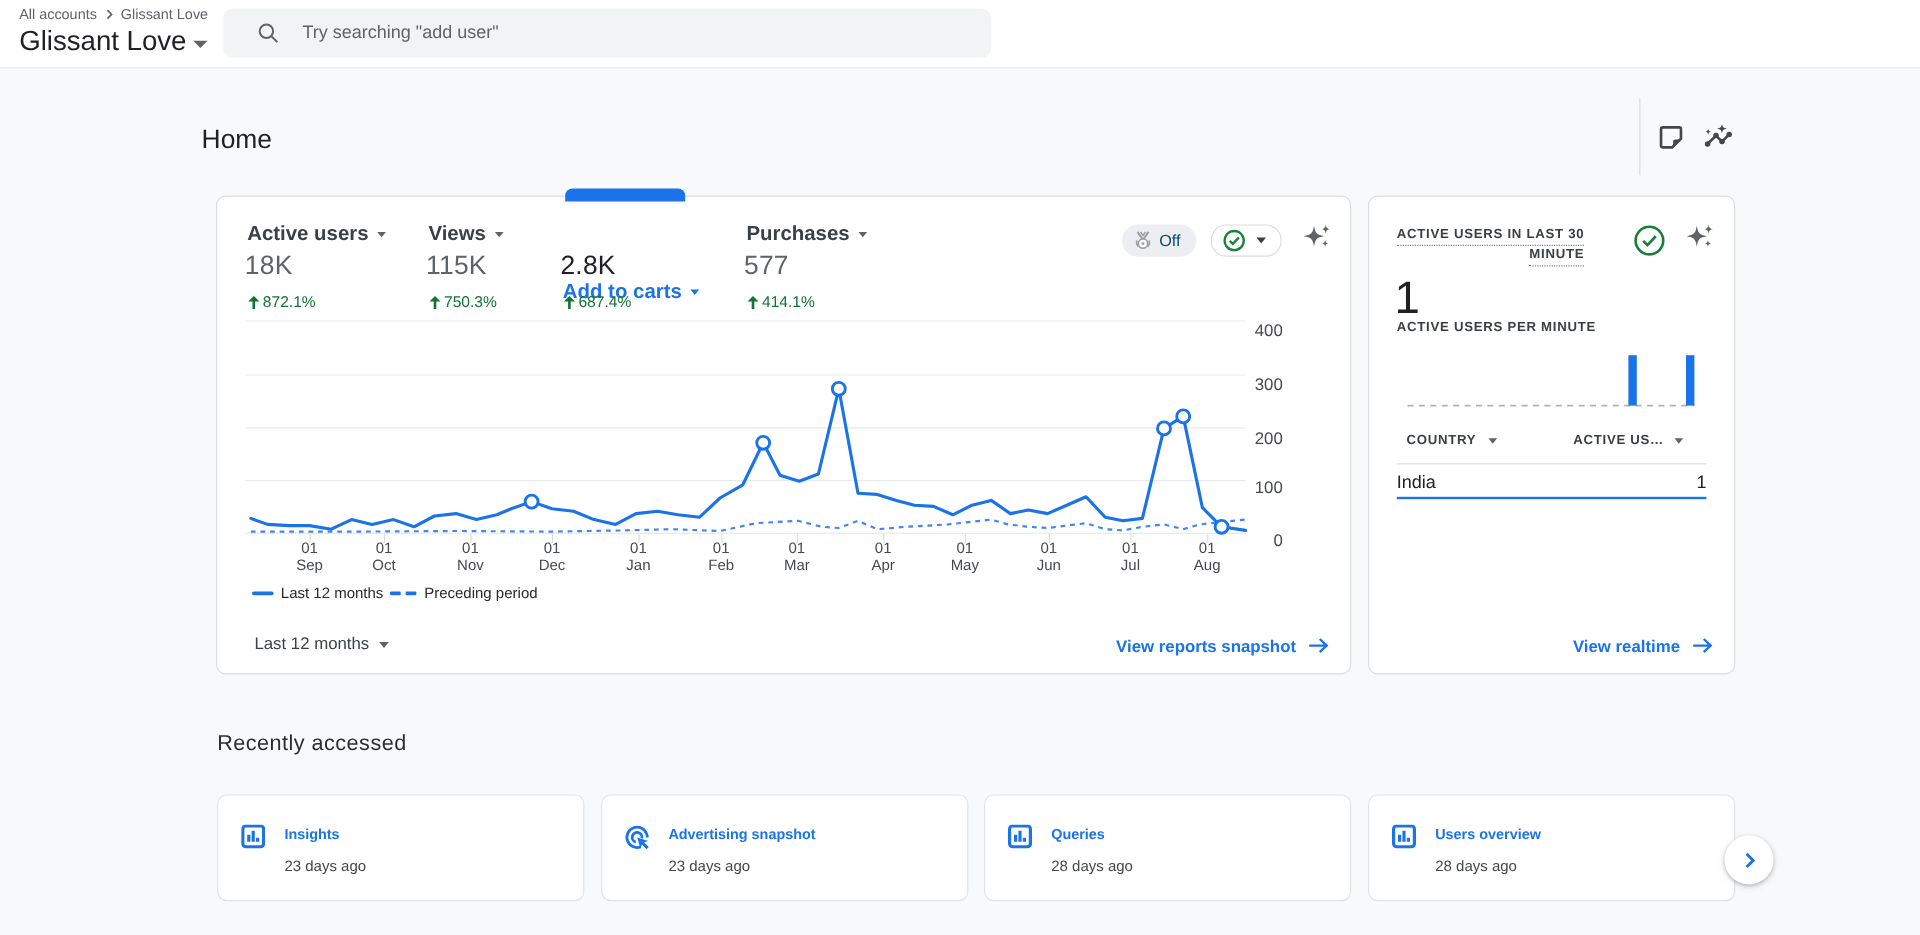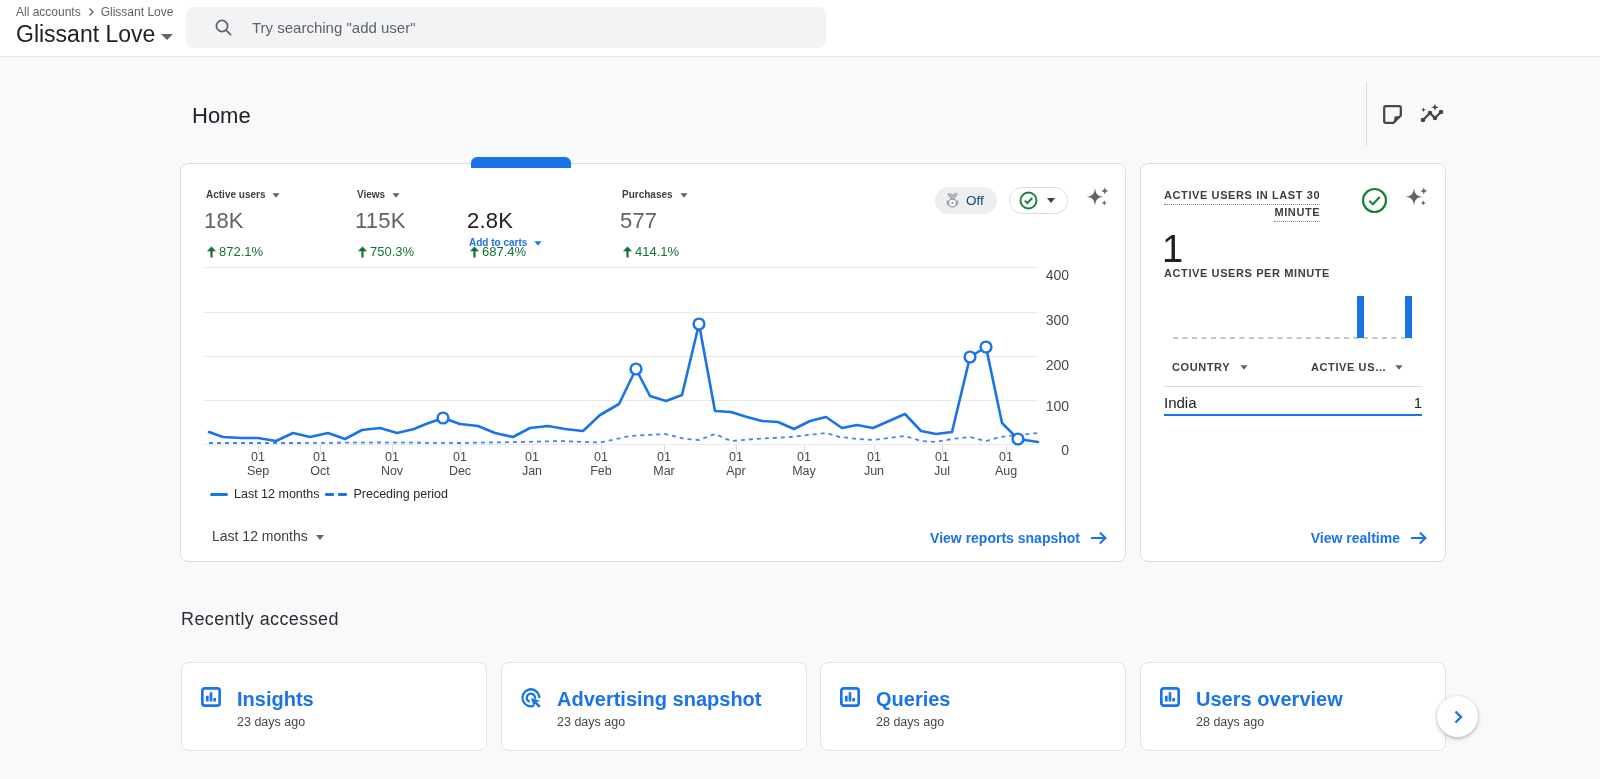--- a/index.html
+++ b/index.html
@@ -12,31 +12,31 @@
   .topbar { position:absolute; left:0; top:0; width:1600px; height:57px; background:#fff; border-bottom:1px solid #e9eaee; }
   .crumb { position:absolute; left:16px; top:5px; font-size:12px; color:#5f6368; display:flex; align-items:center; height:14px; }
   .crumb .sep { margin:0 5px; display:inline-block; }
   .acct-title { position:absolute; left:16px; top:21px; font-size:23px; color:#202124; display:flex; align-items:center; }
   .acct-title .caret { margin-left:6px; margin-top:5px; border-left-width:6px; border-right-width:6px; border-top-width:6.5px; }
   .caret { width:0; height:0; border-left:4.5px solid transparent; border-right:4.5px solid transparent; border-top:5px solid #5f6368; display:inline-block; }
   .search { position:absolute; left:186px; top:7px; width:640px; height:41px; border-radius:8px; background:#f1f3f4; }
   .search .ph { position:absolute; left:66px; top:0; line-height:41px; font-size:15px; color:#5f6368; }
 
   
-  .home { position:absolute; left:192px; top:103px; font-size:22px; color:#202124; }
+  .home { position:absolute; left:168px; top:103px; font-size:22px; color:#202124; }
   .hdr-divider { position:absolute; left:1366px; top:82px; width:1px; height:64px; background:#dadce0; }
 
   
   .card { position:absolute; background:#fff; border:1px solid #dadce0; border-radius:8px; }
   .main-card { left:180px; top:163px; width:946px; height:399px; }
   .rt-card { left:1140px; top:163px; width:306px; height:399px; }
   .tab-ind { position:absolute; left:471px; top:157px; width:100px; height:11px; background:#1a73e8; border-radius:6px 6px 0 0; }
 
   
-  .m-label { position:absolute; top:187px; font-size:10px; font-weight:700; color:#3c4043; display:flex; align-items:center; height:15px; }
+  .m-label { position:absolute; top:187px; font-size:17px; font-weight:700; color:#3c4043; display:flex; align-items:center; height:15px; }
   .m-label .caret { margin-left:7px; margin-top:2px; border-top-color:#5f6368; transform:scale(.9); }
   .m-label.sel { color:#1a73e8;margin-top:48px; }
   .m-label.sel .caret { border-top-color:#1a73e8; }
   .m-value { position:absolute; top:208px; font-size:22px; margin-left:-2px; color:#5f6368; letter-spacing:.2px; }
   .m-value.sel { color:#202124; }
   .m-chg { position:absolute; top:244px; font-size:13px; font-weight:500; color:#137333; display:flex; align-items:center; }
   .m-chg svg { margin-right:2px; }
 
   .off-pill { position:absolute; left:935px; top:187px; width:62px; height:27px; border-radius:13.5px; background:#eceef1; display:flex; align-items:center; }
   .off-pill span { font-size:13.5px; color:#0c4a6e; font-weight:500; margin-left:5px; }
@@ -56,21 +56,21 @@
   .rt-one { position:absolute; left:1162px; top:228px; font-size:38px; color:#202124; }
   .rt-tblhdr { position:absolute; font-size:11px; font-weight:700; color:#3c4043; letter-spacing:.6px; display:flex; align-items:center; }
   .rt-tblhdr .caret { margin-left:8px; transform:scale(.9); }
   .rt-line1 { position:absolute; left:1164px; top:386px; width:258px; height:1px; background:#dadce0; }
   .rt-row { position:absolute; left:1164px; top:394px; width:258px; font-size:15px; color:#202124; }
   .rt-line2 { position:absolute; left:1164px; top:414px; width:258px; height:2px; background:#1a73e8; }
 
   
   .recent-h { position:absolute; left:181px; top:609px; font-size:18px; letter-spacing:.4px; color:#2b2e31; }
   .r-card { position:absolute; top:662px; width:306px; height:89px; background:#fff; border:1px solid #e0e3e7; border-radius:8px; }
-  .r-card .ttl { position:absolute; left:55px; top:25px; font-size:20px; font-weight:700; color:#1a73e8; }
+  .r-card .ttl { position:absolute; left:55px; top:25px; font-size:12px; font-weight:700; color:#1a73e8; }
   .r-card .ago { position:absolute; left:55px; top:52px; font-size:12.5px; color:#44474a; }
   .r-card .ricon { position:absolute; left:19px; top:24px; }
   .chev-btn { position:absolute; left:1437px; top:696px; width:41px; height:41px; border-radius:50%; background:#fff; box-shadow:0 1px 3px rgba(60,64,67,.3), 0 2px 6px rgba(60,64,67,.15); display:flex; align-items:center; justify-content:center; }
 </style>
 </head>
 <body>
 <div class="page">
 
   <div class="topbar">
     <div class="crumb">All accounts

